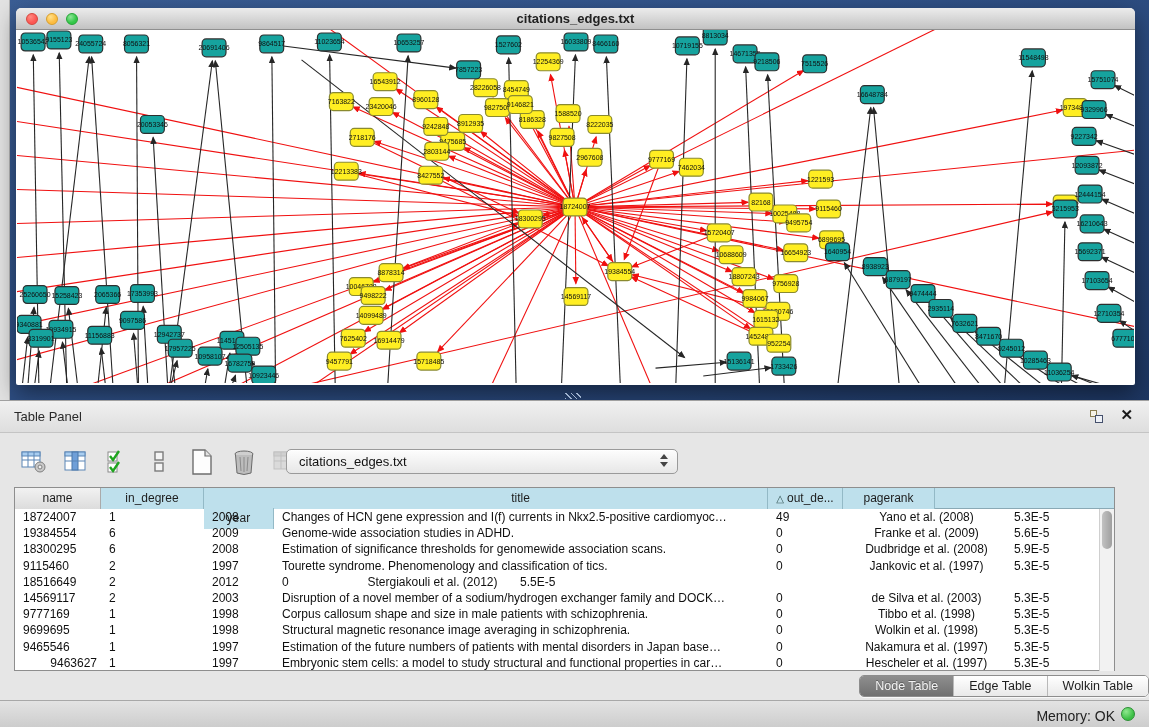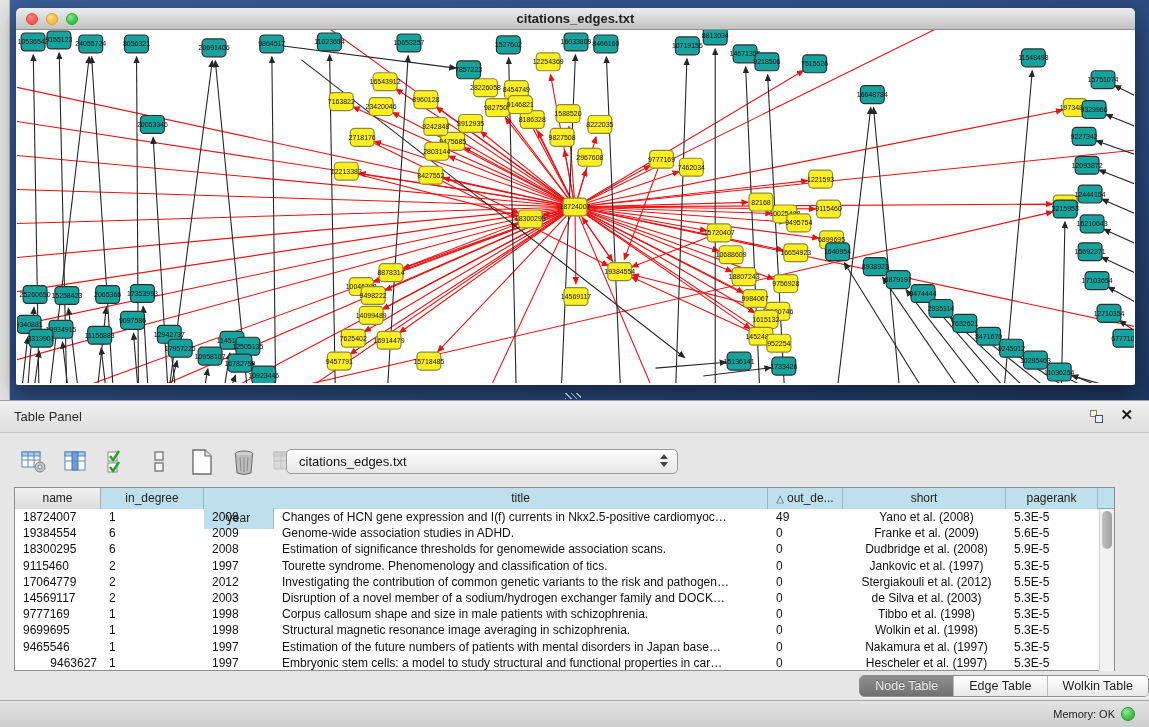--- a/index.html
+++ b/index.html
@@ -65,21 +65,21 @@
 
   #tabbar { position:absolute; left:0; right:0; top:274px; display:flex; justify-content:flex-end; }
   #segctl { display:inline-flex; border:1px solid #8d8d8d; border-radius:5px; overflow:hidden; background:#fff; box-shadow:0 1px 0 rgba(255,255,255,.7); }
   .seg { padding:3px 15px; font-size:12.5px; color:#1d1d1d; background:linear-gradient(#ffffff,#e9e9e9); border-left:1px solid #b9b9b9; }
   .seg:first-child { border-left:none; }
   .seg.sel { background:linear-gradient(#8e8e8e,#707070); color:#f2f2f2; text-shadow:0 -1px 0 rgba(0,0,0,.3); }
 
   
   #statusbar { position:absolute; left:0; top:700px; width:1149px; height:27px;
                background:linear-gradient(#e3e3e3,#cdcdcd); border-top:1px solid #a8a8a8; }
-  #memory { position:absolute; right:34px; top:7px; font-size:11px; color:#222; }
+  #memory { position:absolute; right:34px; top:7px; font-size:14px; color:#222; }
   #mem-dot { position:absolute; right:14px; top:6px; width:14px; height:14px; border-radius:50%;
              background:radial-gradient(circle at 35% 30%, #8fe88f,#3dbf46 65%); border:1px solid #2a8f33; }
 </style>
 </head>
 <body>
 
 <div id="stage">
 
   <div id="desktop">
     <div id="left-strip"></div>
@@ -781,21 +781,20 @@
         </span>
     </div>
 
     <div id="table-box">
       <div id="table-head">
           <div class="hcell gray" style="width: 86px;">name</div>
           <div class="hcell" style="width: 103px;">in_degree</div>
           <div class="hcell" style="width: 70px; margin-top: 20px;">year</div>
           <div class="hcell" style="width: 494px;">title</div>
           <div class="hcell" style="width: 75px;"><span class="sortglyph">△</span>out_de...</div>
-          <div class="hcell" style="width: 163px;">short</div>
           <div class="hcell" style="width: 92px;">pagerank</div>
         </div>
       <div id="table-body">
           <div class="trow">
             <div class="tcell" style="width: 86px;">18724007</div>
             <div class="tcell" style="width: 103px;">1</div>
             <div class="tcell" style="width: 70px;">2008</div>
             <div class="tcell" style="width: 494px;">Changes of HCN gene expression and I(f) currents in Nkx2.5-positive cardiomyoc…</div>
             <div class="tcell" style="width: 75px;">49</div>
             <div class="tcell center" style="width: 163px;">Yano et al. (2008)</div>
@@ -822,24 +821,23 @@
           <div class="trow">
             <div class="tcell" style="width: 86px;">9115460</div>
             <div class="tcell" style="width: 103px;">2</div>
             <div class="tcell" style="width: 70px;">1997</div>
             <div class="tcell" style="width: 494px;">Tourette syndrome. Phenomenology and classification of tics.</div>
             <div class="tcell" style="width: 75px;">0</div>
             <div class="tcell center" style="width: 163px;">Jankovic et al. (1997)</div>
             <div class="tcell" style="width: 92px;">5.3E-5</div>
           </div>
           <div class="trow">
-            <div class="tcell" style="width: 86px;">17064779</div>
+            <div class="tcell" style="width: 86px;">18516649</div>
             <div class="tcell" style="width: 103px;">2</div>
             <div class="tcell" style="width: 70px;">2012</div>
-            <div class="tcell" style="width: 494px;">Investigating the contribution of common genetic variants to the risk and pathogen…</div>
             <div class="tcell" style="width: 75px;">0</div>
             <div class="tcell center" style="width: 163px;">Stergiakouli et al. (2012)</div>
             <div class="tcell" style="width: 92px;">5.5E-5</div>
           </div>
           <div class="trow">
             <div class="tcell" style="width: 86px;">14569117</div>
             <div class="tcell" style="width: 103px;">2</div>
             <div class="tcell" style="width: 70px;">2003</div>
             <div class="tcell" style="width: 494px;">Disruption of a novel member of a sodium/hydrogen exchanger family and DOCK…</div>
             <div class="tcell" style="width: 75px;">0</div>

